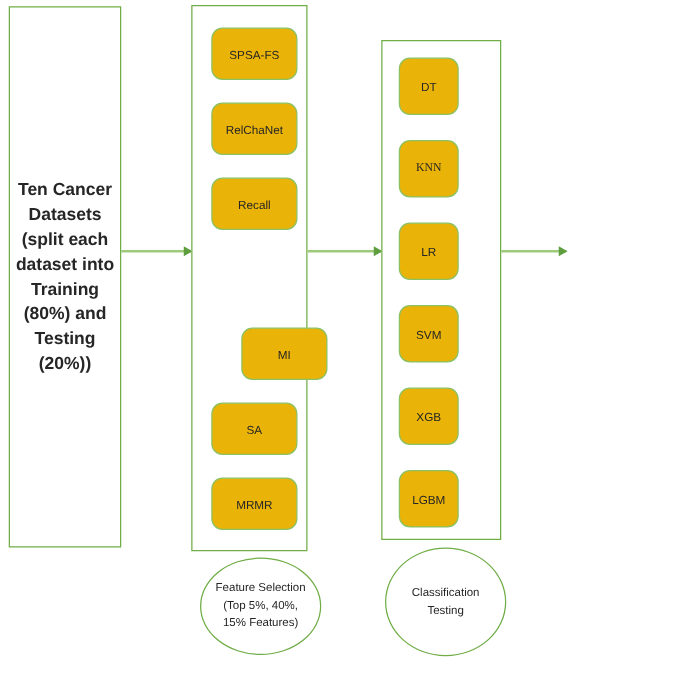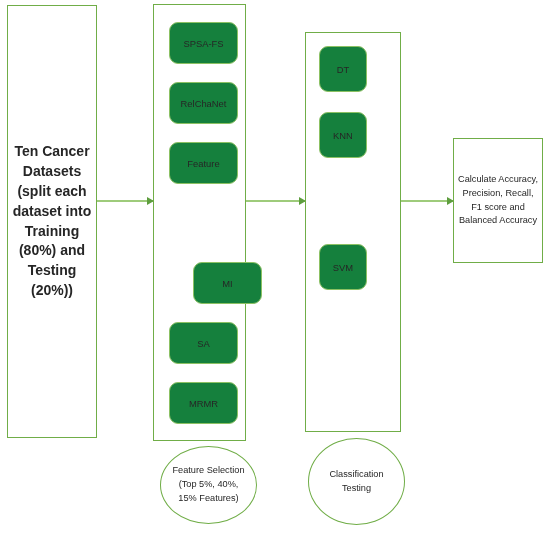--- a/index.html
+++ b/index.html
@@ -72,21 +72,21 @@
     font-size: 9.2px;
     line-height: 1.5;
     padding: 0 3px;
   }
 
   
   .round-node {
     border: 1.4px solid #8cc163;
     border-radius: 9px;
     font-size: 9.4px;
-    background: #15803d;
+    background: #eab308;
   }
   .fs-node {
     left: 169px;
     width: 69px;
     height: 42px;
   }
   .cm-node {
     left: 319px;
     width: 48px;
     height: 46px;
@@ -144,28 +144,30 @@
   <div class="arrow" id="arrow-1"></div>
 
   <div class="container-box node" id="fs-container"></div>
 
   <div class="arrow" id="arrow-2"></div>
 
   <div class="container-box node" id="cm-container"></div>
 
   <div class="arrow" id="arrow-3"></div>
 
-  <div class="node" id="metrics-box">Calculate Accuracy, Precision, Recall, F1 score and Balanced Accuracy</div>
 
   <div class="node ellipse" id="fs-ellipse">Feature Selection (Top 5%, 40%, 15% Features)</div>
 
   <div class="node ellipse" id="cm-ellipse">Classification Testing</div>
 
 <div class="node round-node fs-node" style="top: 22px;">SPSA-FS</div>
     <div class="node round-node fs-node" style="top: 82px;">RelChaNet</div>
-    <div class="node round-node fs-node" style="top: 142px;">Feature</div>
+    <div class="node round-node fs-node" style="top: 142px;">Recall</div>
     <div class="node round-node fs-node" style="top: 262px; margin-left: 24px;">MI</div>
     <div class="node round-node fs-node" style="top: 322px;">SA</div>
     <div class="node round-node fs-node" style="top: 382px;">MRMR</div>
     <div class="node round-node cm-node" style="top: 46px;">DT</div>
-    <div class="node round-node cm-node" style="top: 112px;">KNN</div>
+    <div class="node round-node cm-node" style="top: 112px; font-family: Liberation Serif, serif;">KNN</div>
+    <div class="node round-node cm-node" style="top: 178px;">LR</div>
     <div class="node round-node cm-node" style="top: 244px;">SVM</div>
+    <div class="node round-node cm-node" style="top: 310px;">XGB</div>
+    <div class="node round-node cm-node" style="top: 376px;">LGBM</div>
   </div>
 
 </body></html>

